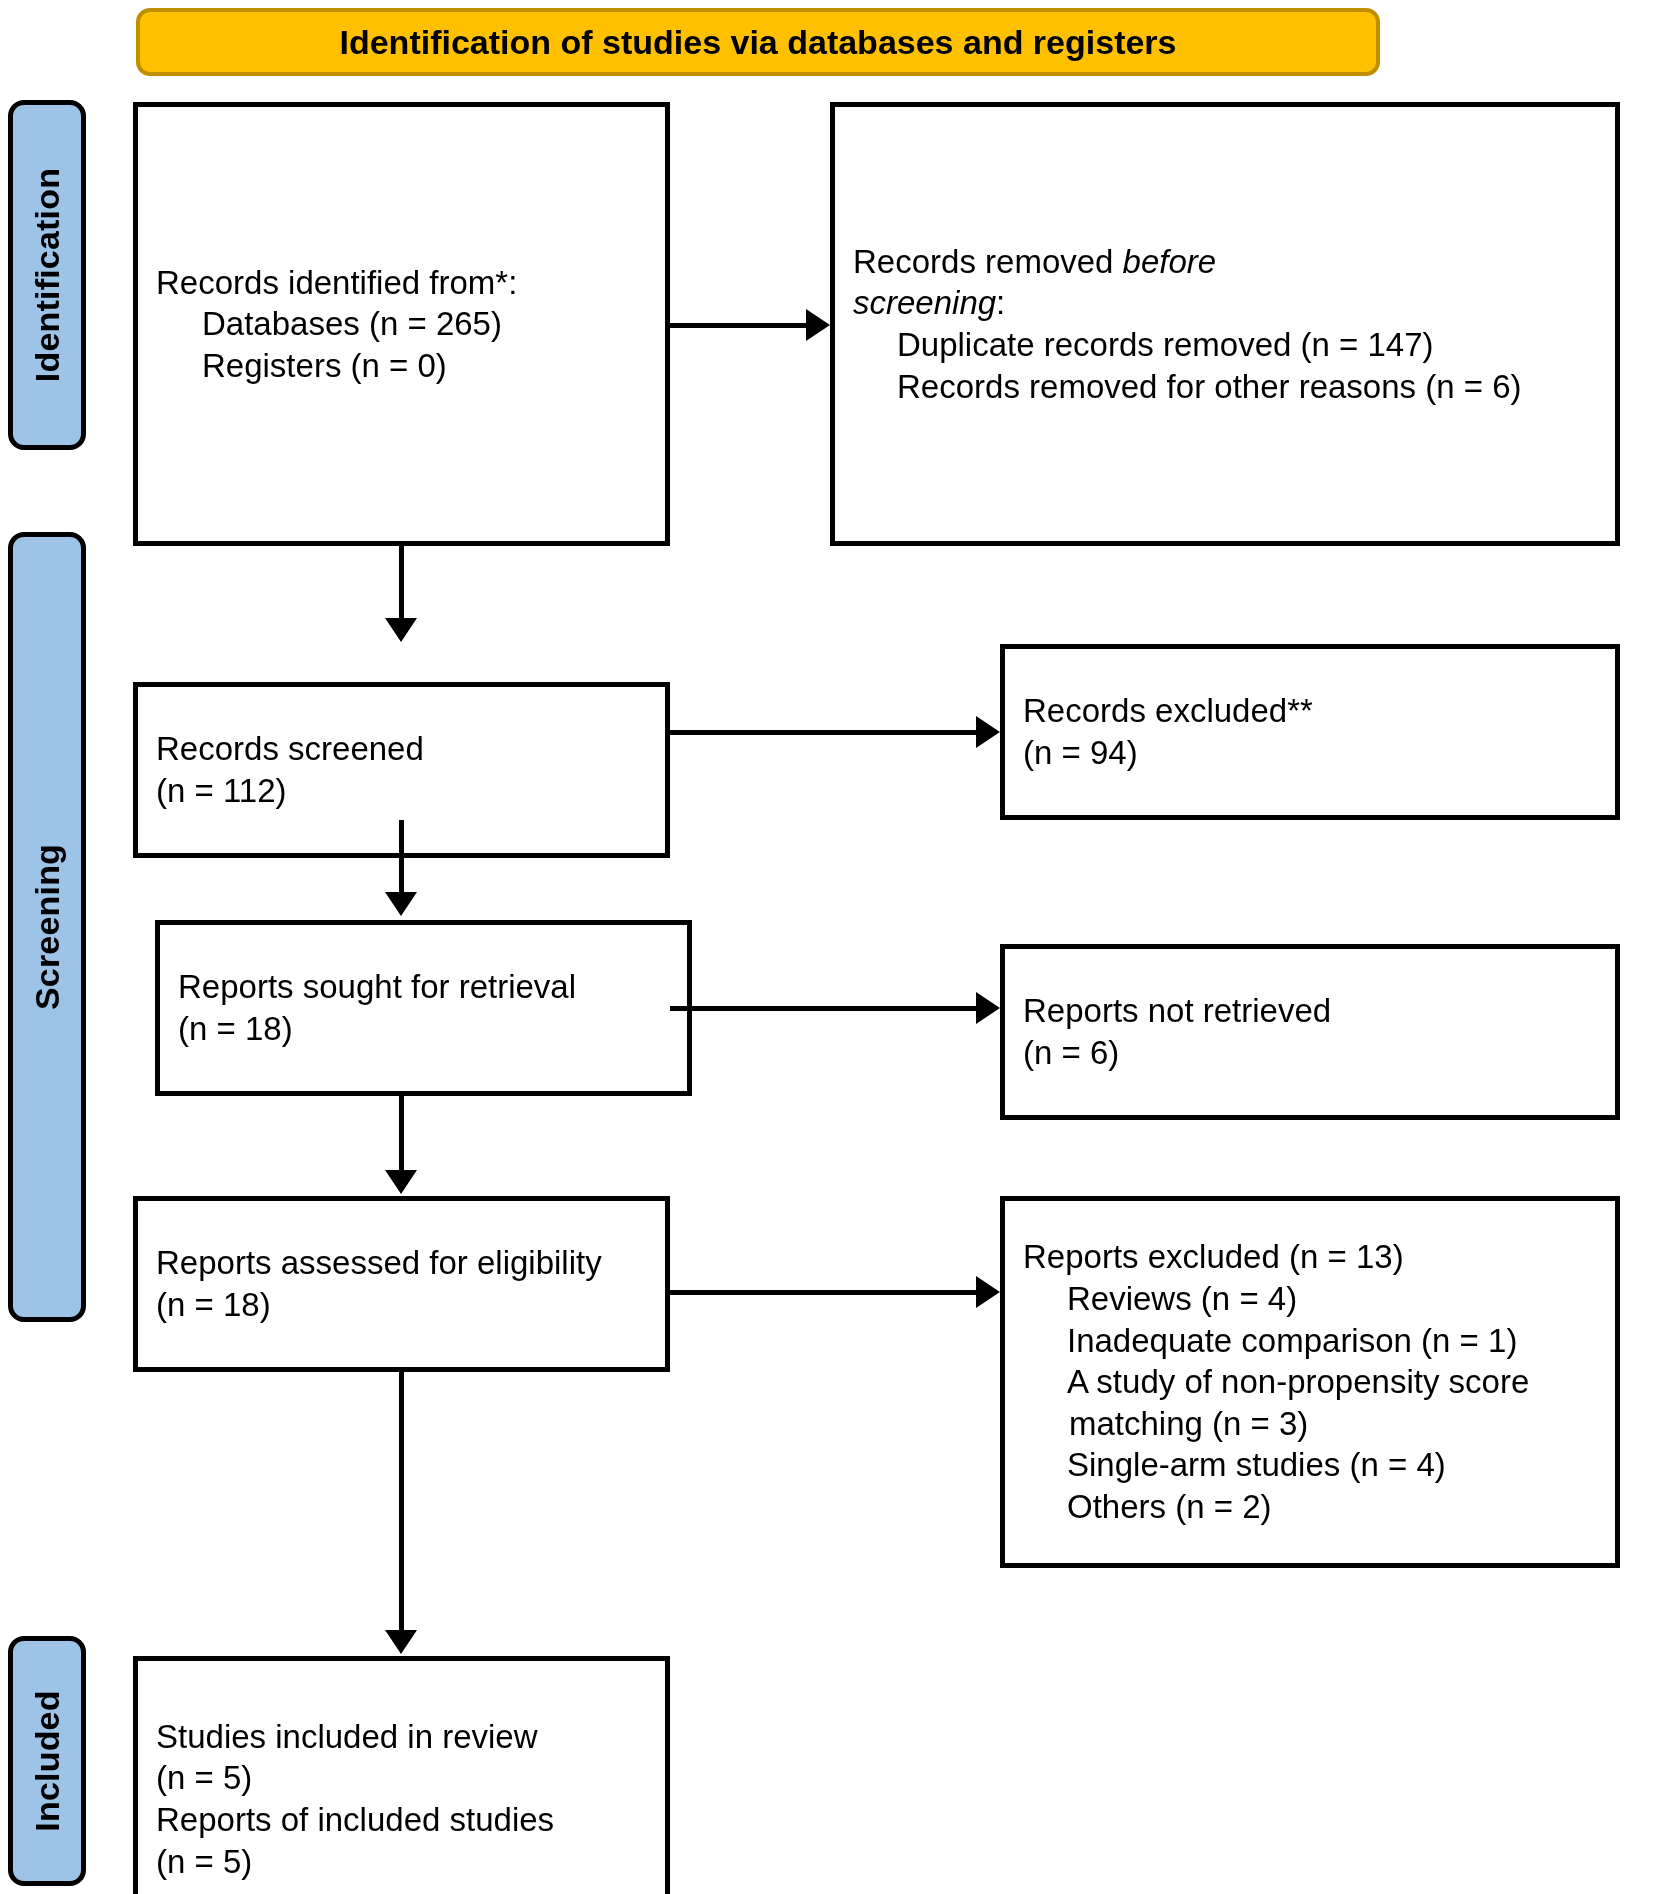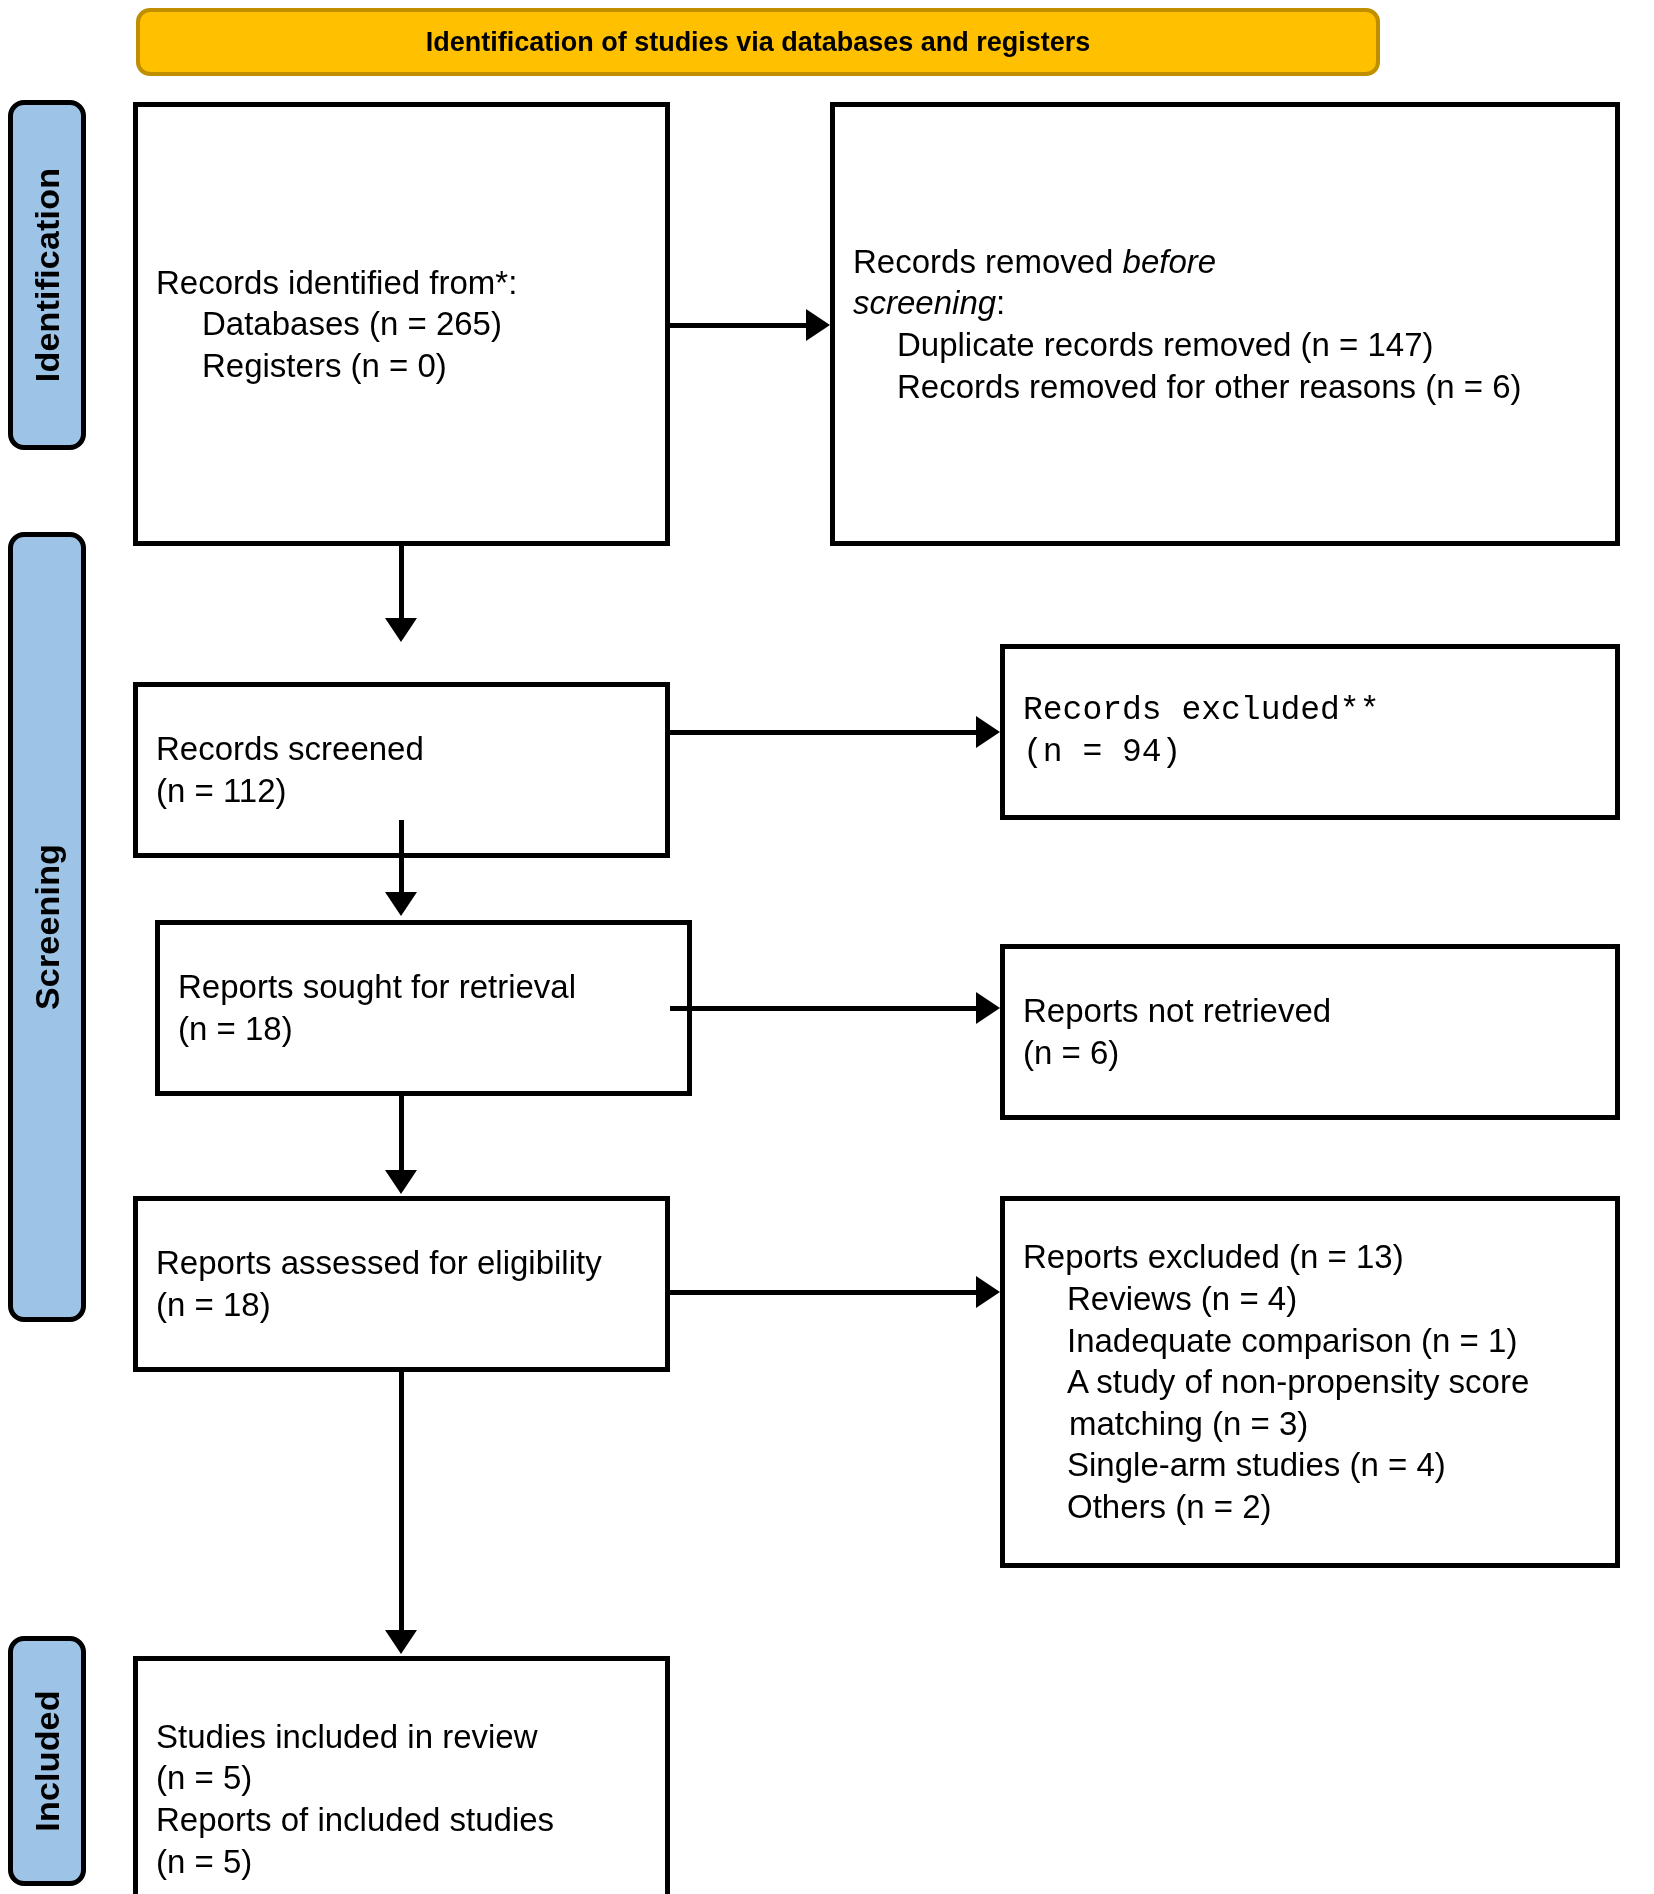--- a/index.html
+++ b/index.html
@@ -43,21 +43,21 @@
   
   .header-bar {
     position: absolute;
     background: #ffc000;
     border: 4px solid #bf8f00;
     border-radius: 14px;
     box-sizing: border-box;
     display: flex;
     align-items: center;
     justify-content: center;
-    font-size: 27px;
+    font-size: 34px;
     font-weight: bold;
     text-align: center;
   }
 
   
   .flow-box {
     position: absolute;
     background: #ffffff;
     border: 5px solid #000000;
     box-sizing: border-box;
@@ -147,21 +147,21 @@
   <div class="arrow-down" style="left:385px; top:618px;"></div>
 
   <div class="flow-box" style="left:133px; top:682px; width:537px; height:176px;">
     <div class="line">Records screened</div>
     <div class="line">(n = 112)</div>
   </div>
 
   <div class="conn-line horiz" style="left:670px; top:730px; width:316px;"></div>
   <div class="arrow-right" style="left:976px; top:716px;"></div>
 
-  <div class="flow-box" style="left:1000px; top:644px; width:620px; height:176px;font-family:Liberation Mono, monospace;">
+  <div class="flow-box" style="left:1000px; top:644px; width:620px; height:176px;">
     <div class="line">Records excluded**</div>
     <div class="line">(n = 94)</div>
   </div>
 
   <div class="conn-line vert" style="left:399px; top:820px; width:5px; height:76px;"></div>
   <div class="arrow-down" style="left:385px; top:892px;"></div>
 
   <div class="flow-box" style="left:133px; top:920px; width:537px; height:176px;margin-left:22px;">
     <div class="line">Reports sought for retrieval</div>
     <div class="line">(n = 18)</div>

